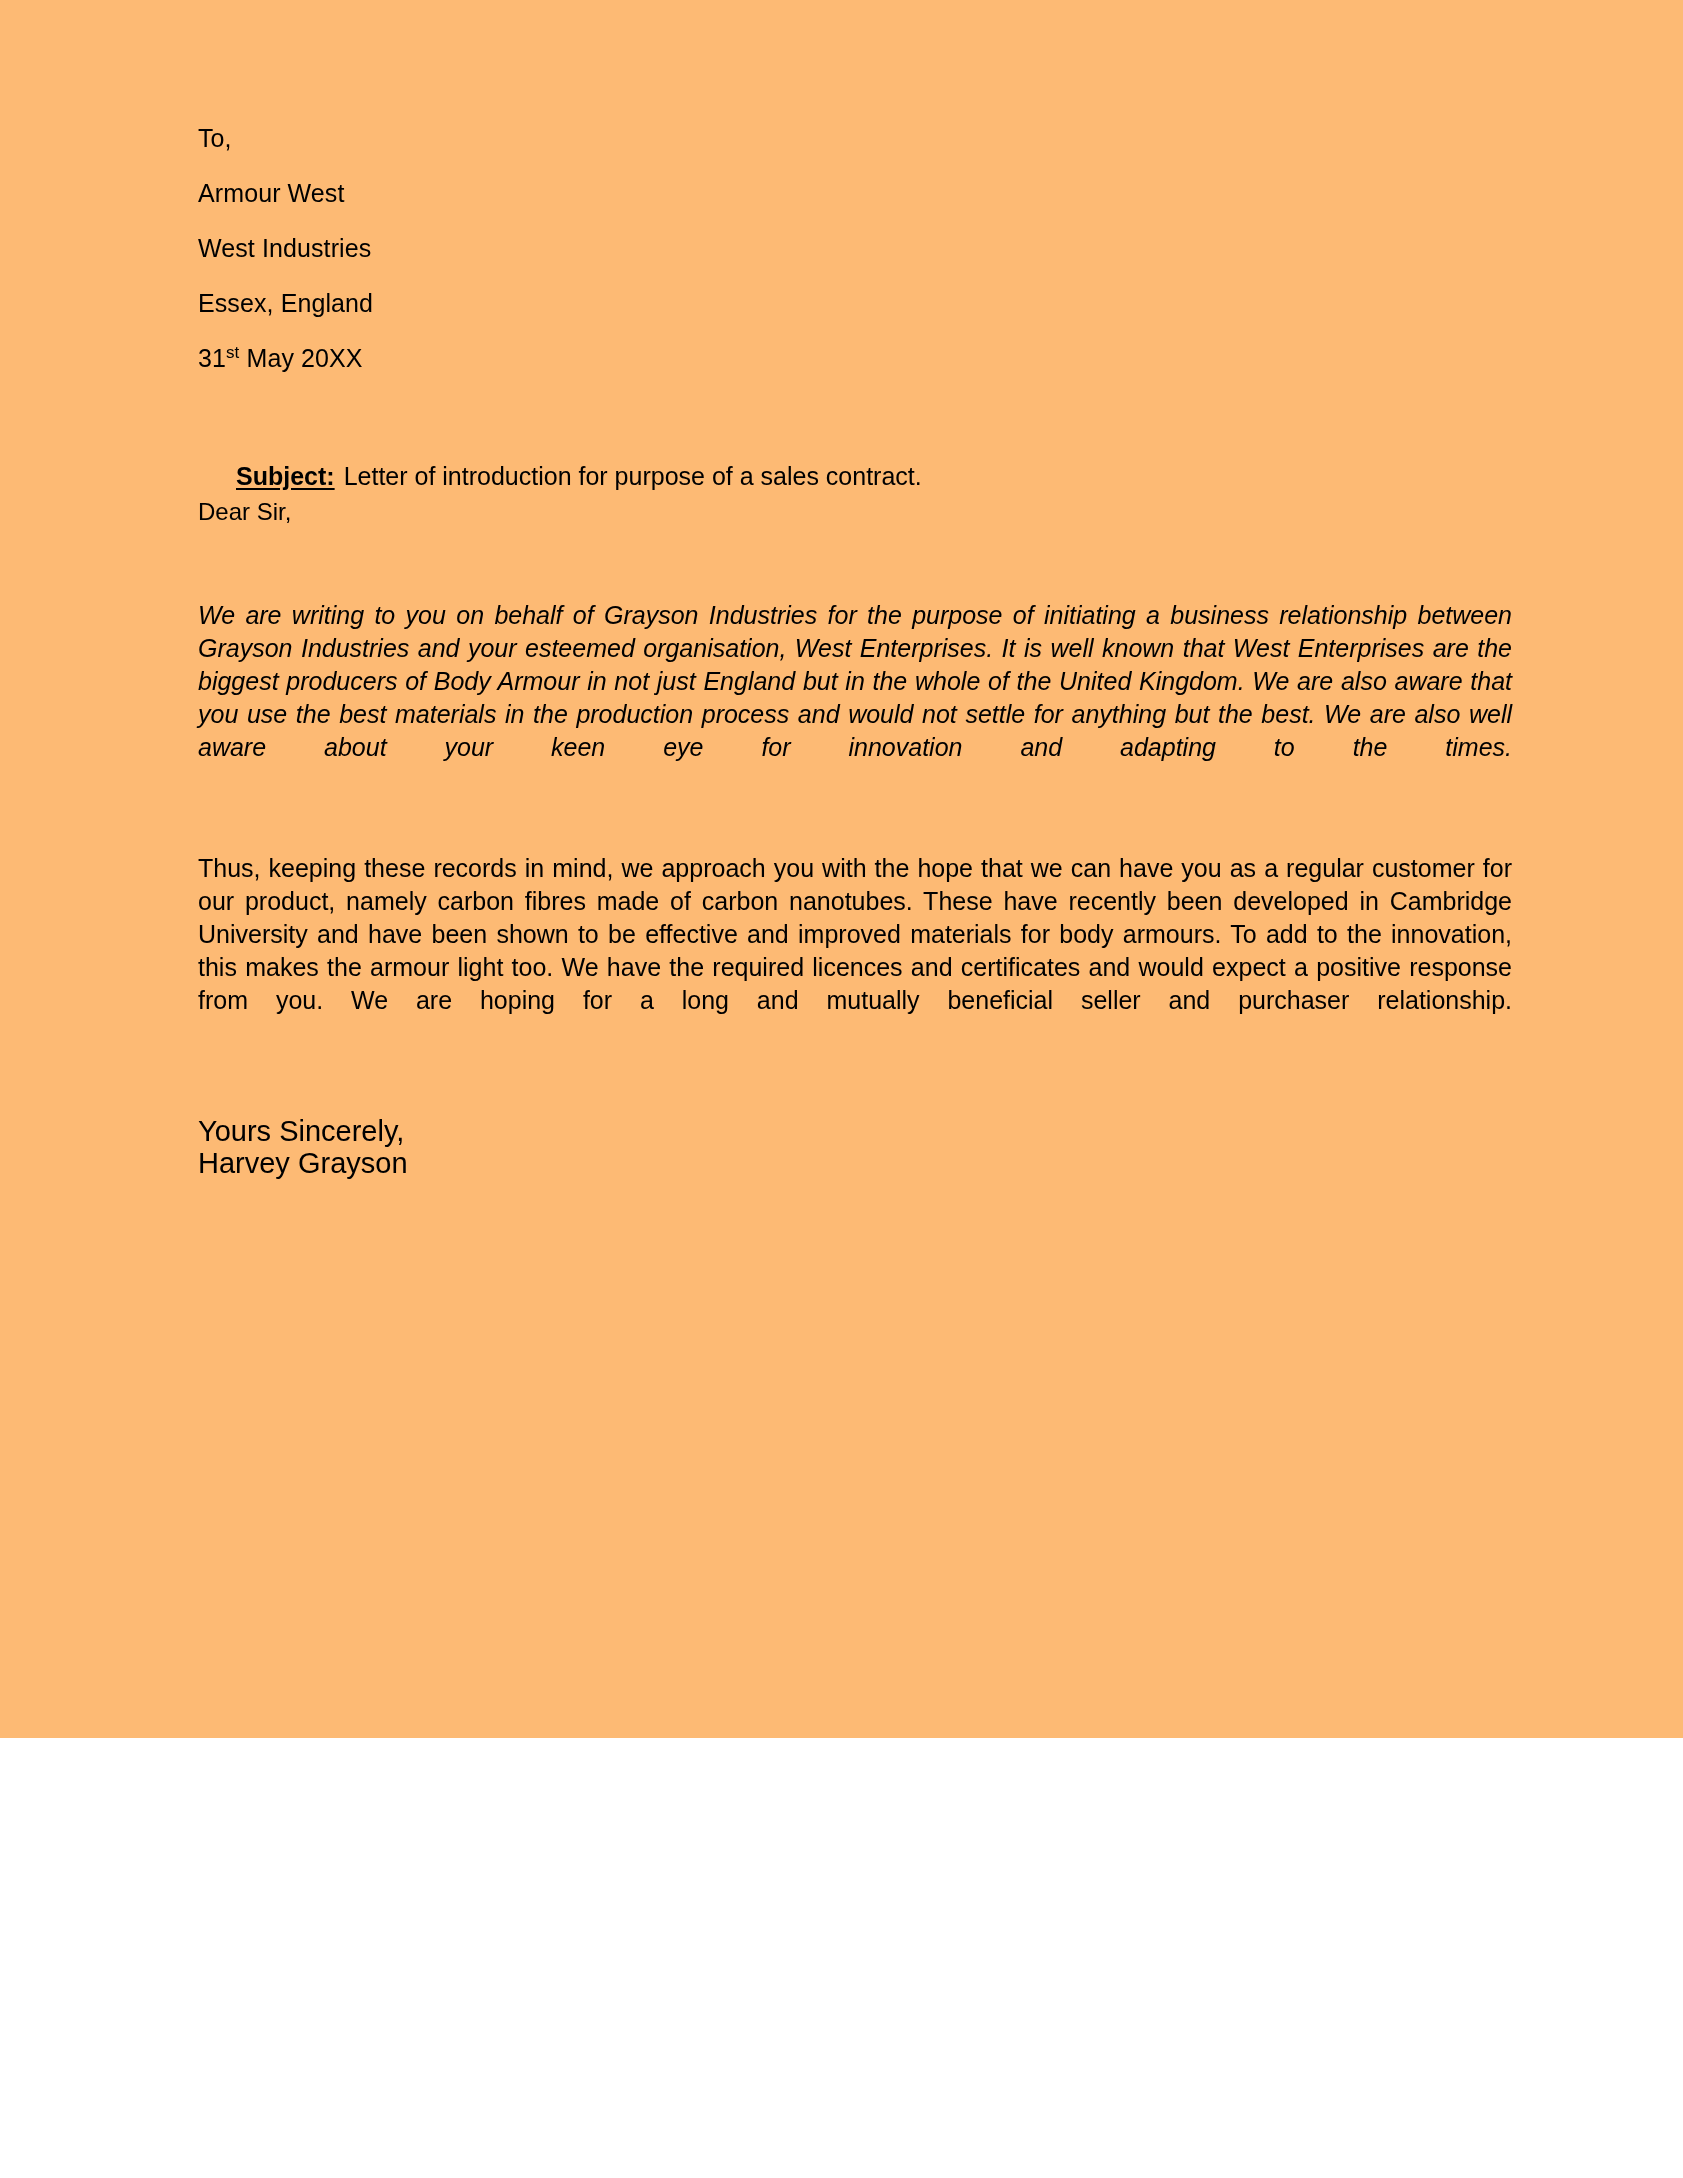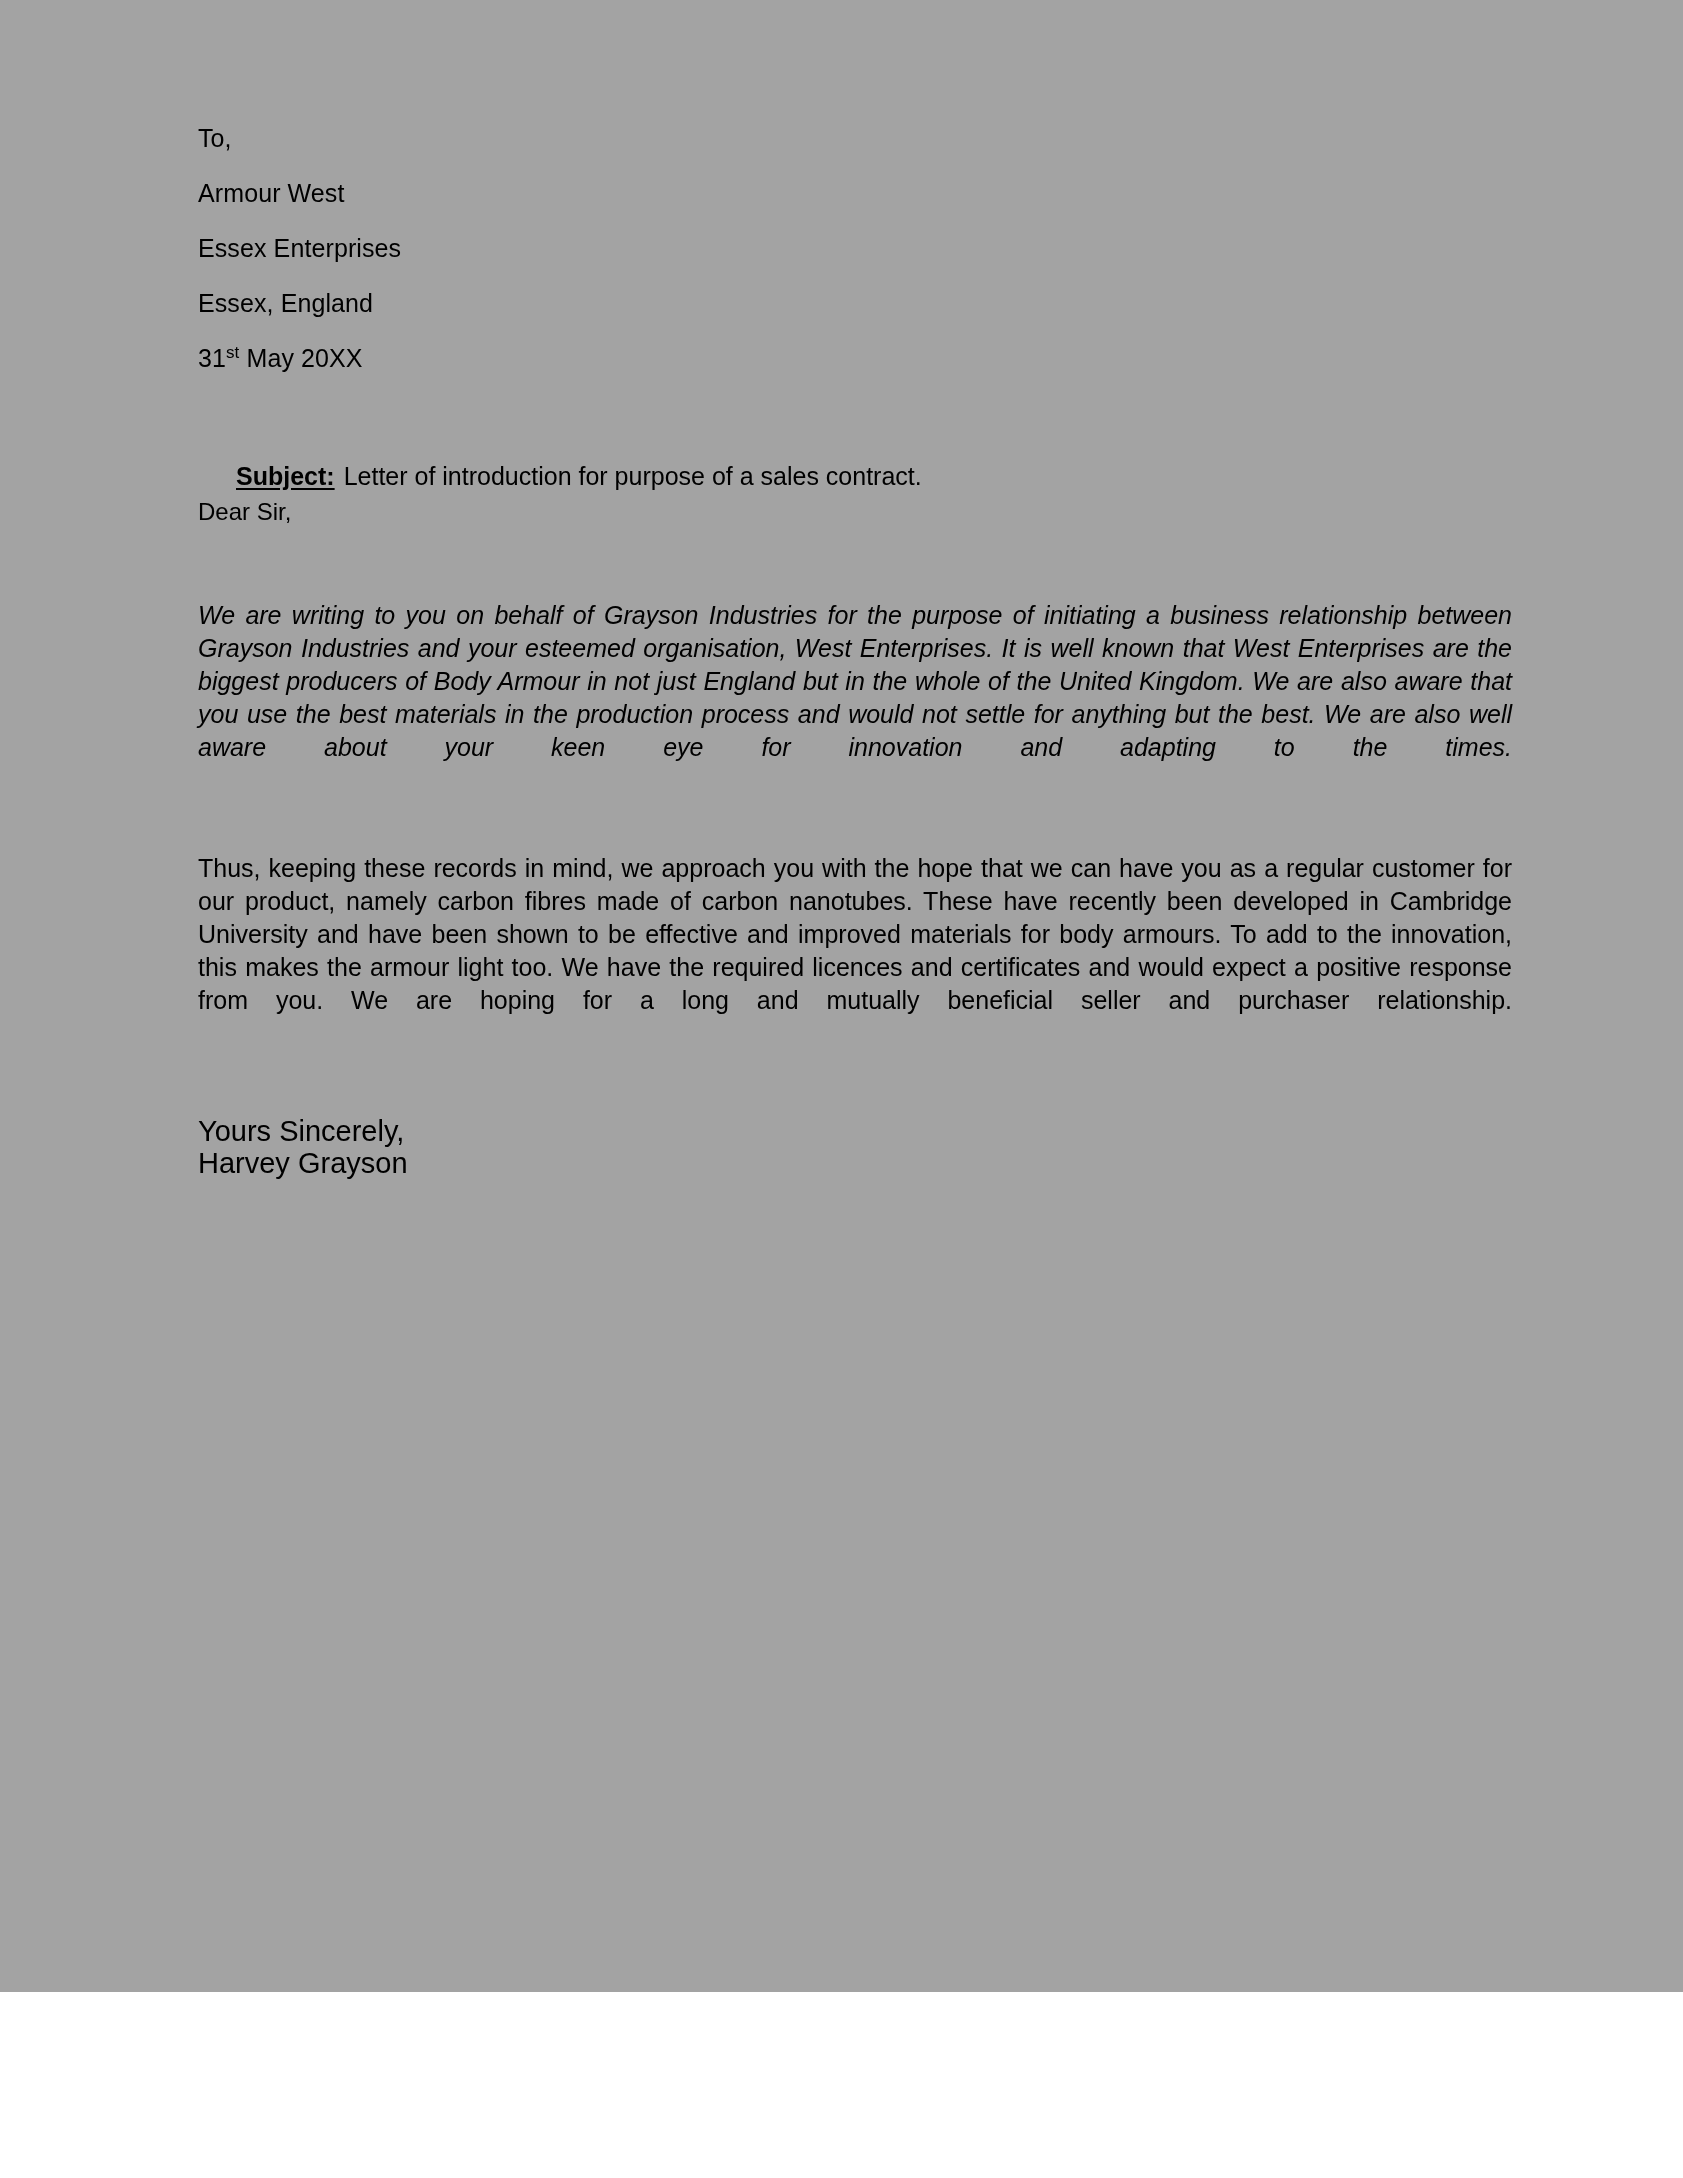--- a/index.html
+++ b/index.html
@@ -11,22 +11,22 @@
     width: 1683px;
     height: 2178px;
     font-family: "Liberation Sans", sans-serif;
     color: #000000;
     -webkit-font-smoothing: antialiased;
   }
 
   .page {
     position: relative;
     width: 1683px;
-    height: 1992px;
-    background: #a3a3a3;
+    height: 1738px;
+    background: #fdba74;
     box-sizing: border-box;
     padding: 12px;
     overflow: hidden;
   }
 
   .letter {
     position: absolute;
     left: 198px;
     top: 111px;
     width: 1314px;
@@ -101,21 +101,21 @@
 </style>
 </head>
 <body>
 
 <div class="page">
   <div class="letter">
 
     <div class="address-block">
       <div class="address-line">To,</div>
       <div class="address-line">Armour West</div>
-      <div class="address-line">Essex Enterprises</div>
+      <div class="address-line">West Industries</div>
       <div class="address-line">Essex, England</div>
       <div class="address-line"><span>31</span><span class="ordinal">st</span><span> May 20XX</span></div>
     </div>
 
     <div class="subject-row">
       <span class="subject-label">Subject:</span><span class="subject-text">Letter of introduction for purpose of a sales contract.</span>
     </div>
 
     <div class="salutation">Dear Sir,</div>
 

